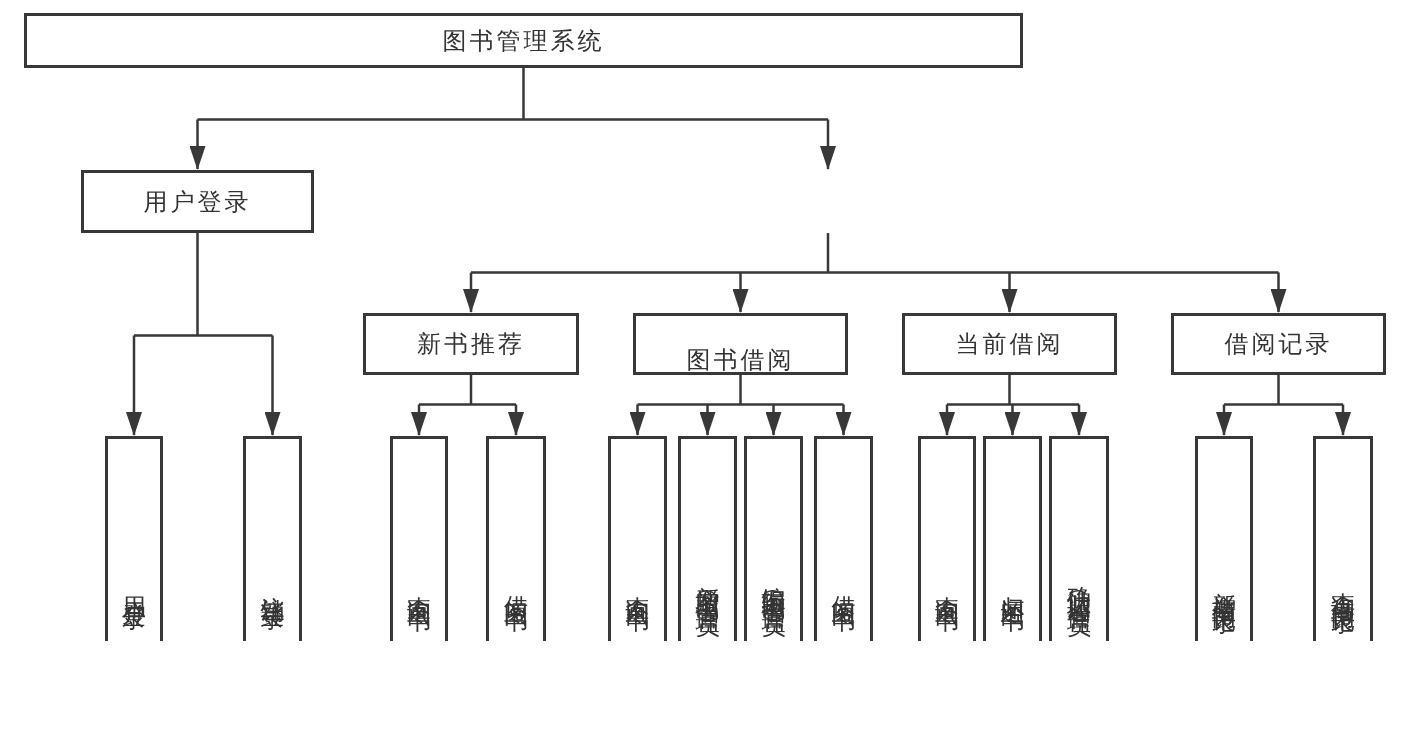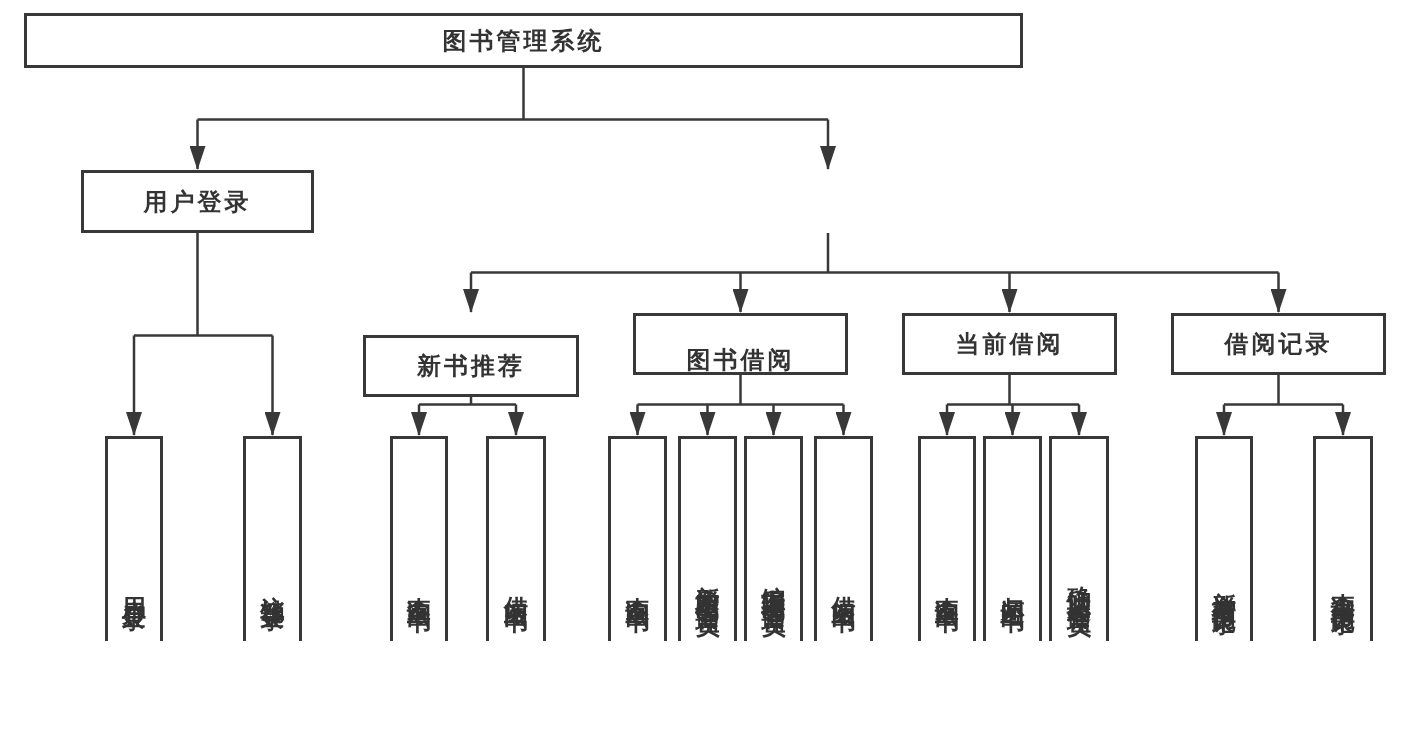--- a/index.html
+++ b/index.html
@@ -3,21 +3,20 @@
 <meta charset="utf-8">
 <style>
   html, body { margin: 0; padding: 0; background: #ffffff; }
   .canvas {
     position: relative;
     width: 1405px;
     height: 641px;
     background: #ffffff;
     font-family: "Liberation Sans", sans-serif;
     overflow: hidden;
-    font-weight: bold;
   }
   .connectors {
     position: absolute;
     left: 0; top: 0;
     width: 1405px; height: 747px;
     pointer-events: none;
   }
   .node {
     position: absolute;
     box-sizing: border-box;
@@ -125,21 +124,21 @@
   </svg>
 
   <div class="node" style="left:24px; top:13px; width:999px; height:55px;">
     <span>图书管理系统</span>
   </div>
 
   <div class="node" style="left:81px; top:170px; width:233px; height:63px;">
     <span>用户登录</span>
   </div>
 
-  <div class="node" style="left:363px; top:313px; width:216px; height:62px;margin-top:22px;">
+  <div class="node" style="left:363px; top:313px; width:216px; height:62px;">
     <span>新书推荐</span>
   </div>
   <div class="node" style="left:633px; top:313px; width:215px; height:62px;align-items:flex-end;">
     <span>图书借阅</span>
   </div>
   <div class="node" style="left:1171px; top:313px; width:215px; height:62px;">
     <span>借阅记录</span>
   </div>
   <div class="node" style="left:902px; top:313px; width:215px; height:62px;">
     <span>当前借阅</span>

